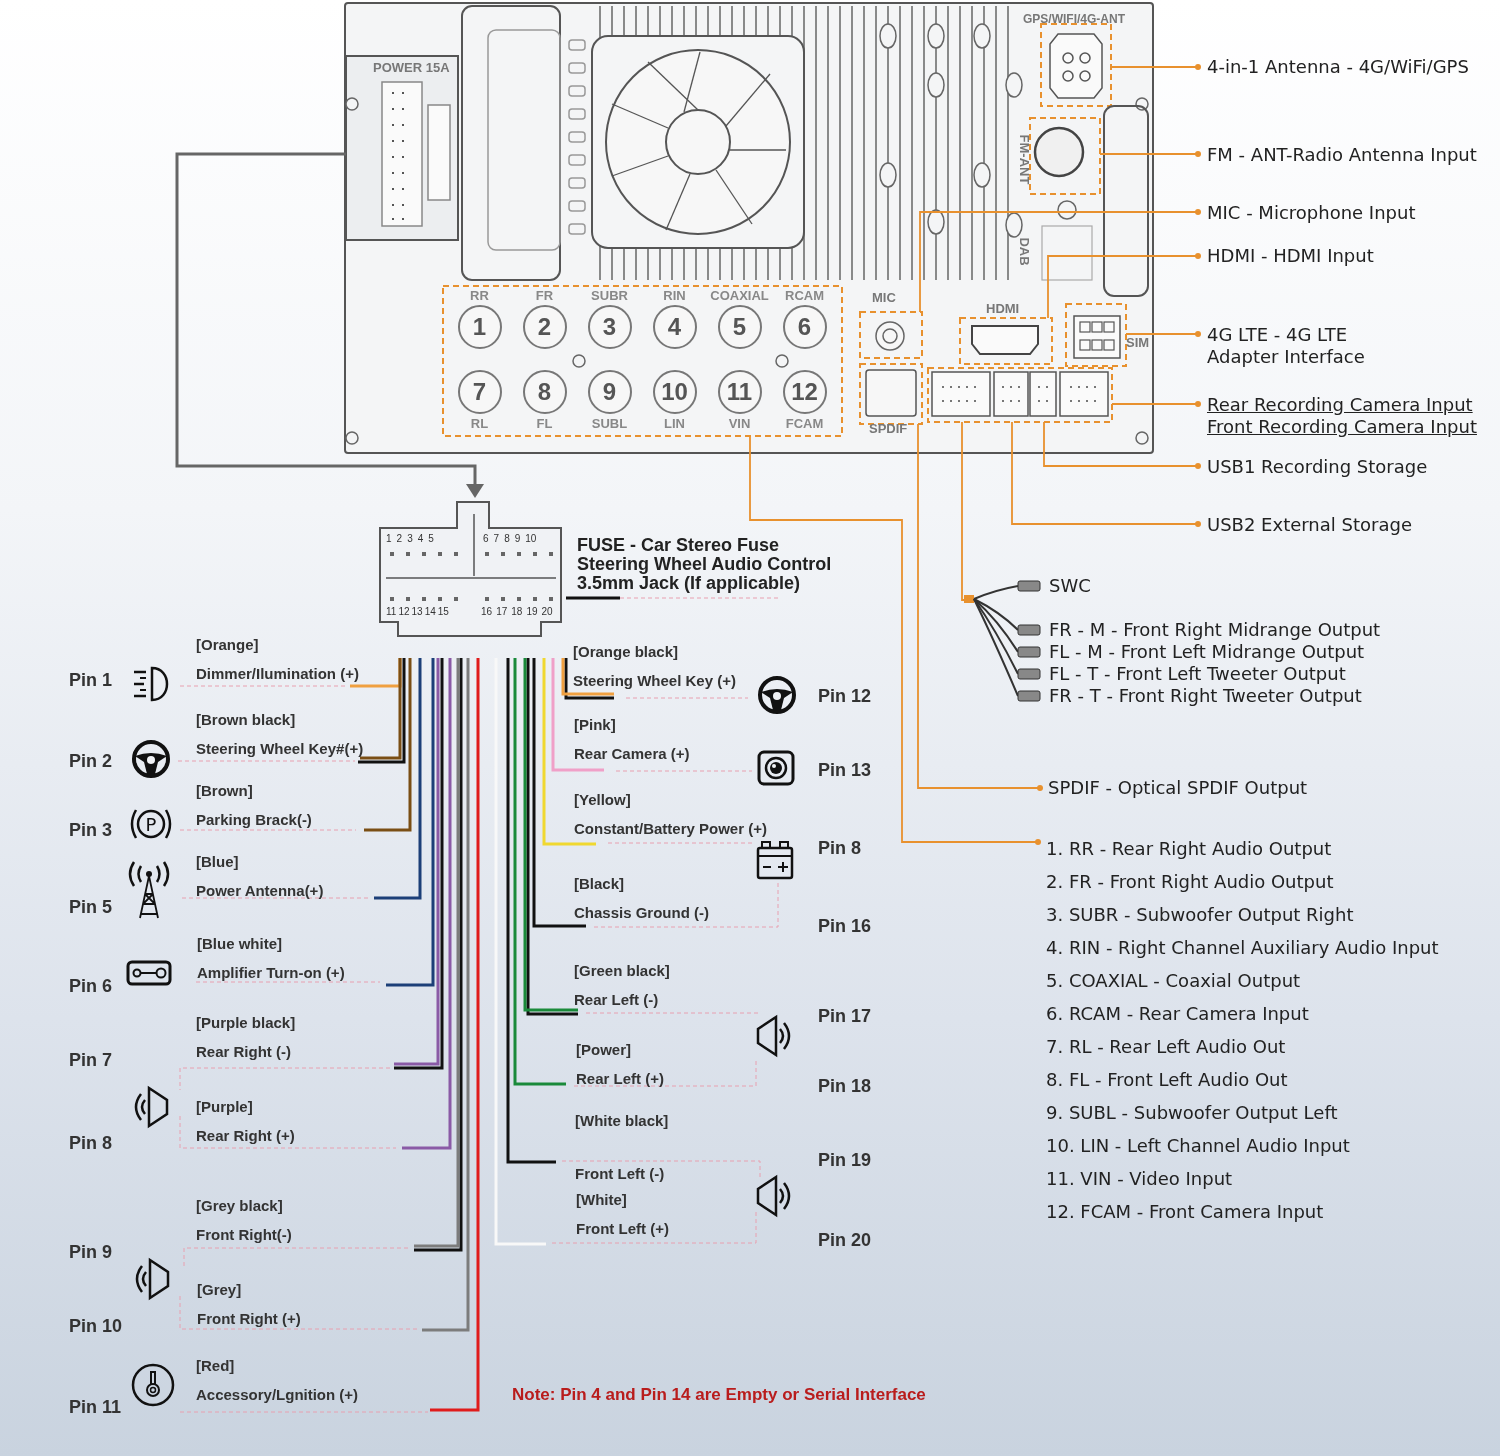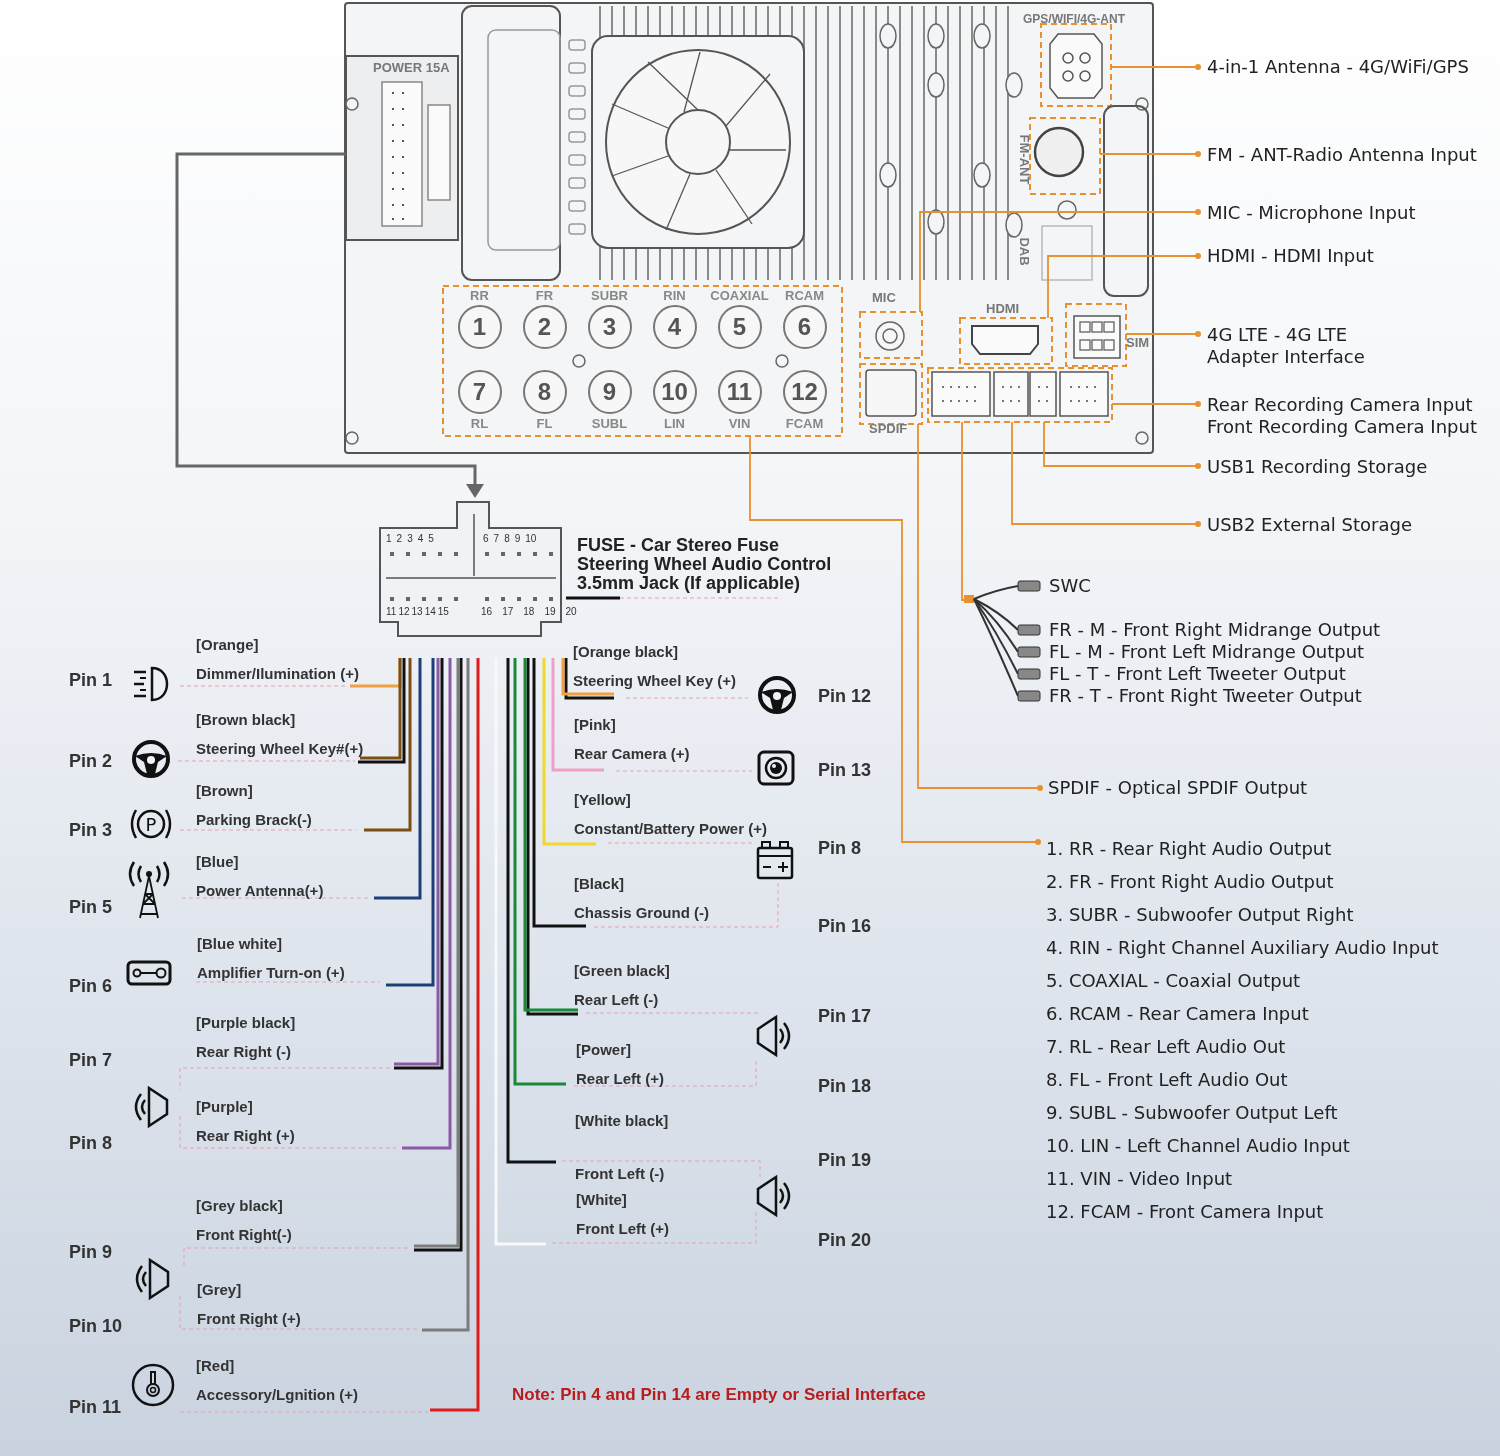--- a/index.html
+++ b/index.html
@@ -433,21 +433,21 @@
 </div>
 
 <div class="abs lbl-dark" style="left:1207px;top:56px;">4-in-1 Antenna - 4G/WiFi/GPS</div>
 <div class="abs lbl-dark" style="left:1207px;top:144px;">FM - ANT-Radio Antenna Input</div>
 <div class="abs lbl-dark" style="left:1207px;top:202px;">MIC - Microphone Input</div>
 <div class="abs lbl-dark" style="left:1207px;top:245px;">HDMI - HDMI Input</div>
 <div class="abs lbl-dark" style="left:1207px;top:324px;line-height:22px;">
   <div>4G LTE - 4G LTE</div>
   <div>Adapter Interface</div>
 </div>
-<div class="abs lbl-dark" style="left:1207px;top:394px;line-height:22px;">
+<div class="abs lbl-dark" style="left:1207px;top:394px;line-height:22px;text-decoration:underline;">
   <div>Rear Recording Camera Input</div>
   <div>Front Recording Camera Input</div>
 </div>
 <div class="abs lbl-dark" style="left:1207px;top:456px;">USB1 Recording Storage</div>
 <div class="abs lbl-dark" style="left:1207px;top:514px;">USB2 External Storage</div>
 
 <div class="abs" style="left:386px;top:533px;display:flex;gap:5px;">
   <span class="conn-num">1</span>
   <span class="conn-num">2</span>
   <span class="conn-num">3</span>
@@ -461,21 +461,21 @@
   <span class="conn-num">9</span>
   <span class="conn-num">10</span>
 </div>
 <div class="abs" style="left:386px;top:606px;display:flex;gap:2px;">
   <span class="conn-num">11</span>
   <span class="conn-num">12</span>
   <span class="conn-num">13</span>
   <span class="conn-num">14</span>
   <span class="conn-num">15</span>
 </div>
-<div class="abs" style="left:481px;top:606px;display:flex;gap:10px;">
+<div class="abs" style="left:481px;top:606px;display:flex;gap:4px;">
   <span class="conn-num">16</span>
   <span class="conn-num">17</span>
   <span class="conn-num">18</span>
   <span class="conn-num">19</span>
   <span class="conn-num">20</span>
 </div>
 <div class="abs fuse-text" style="left:577px;top:536px;">
   <div>FUSE - Car Stereo Fuse</div>
   <div>Steering Wheel Audio Control</div>
   <div>3.5mm Jack (If applicable)</div>

